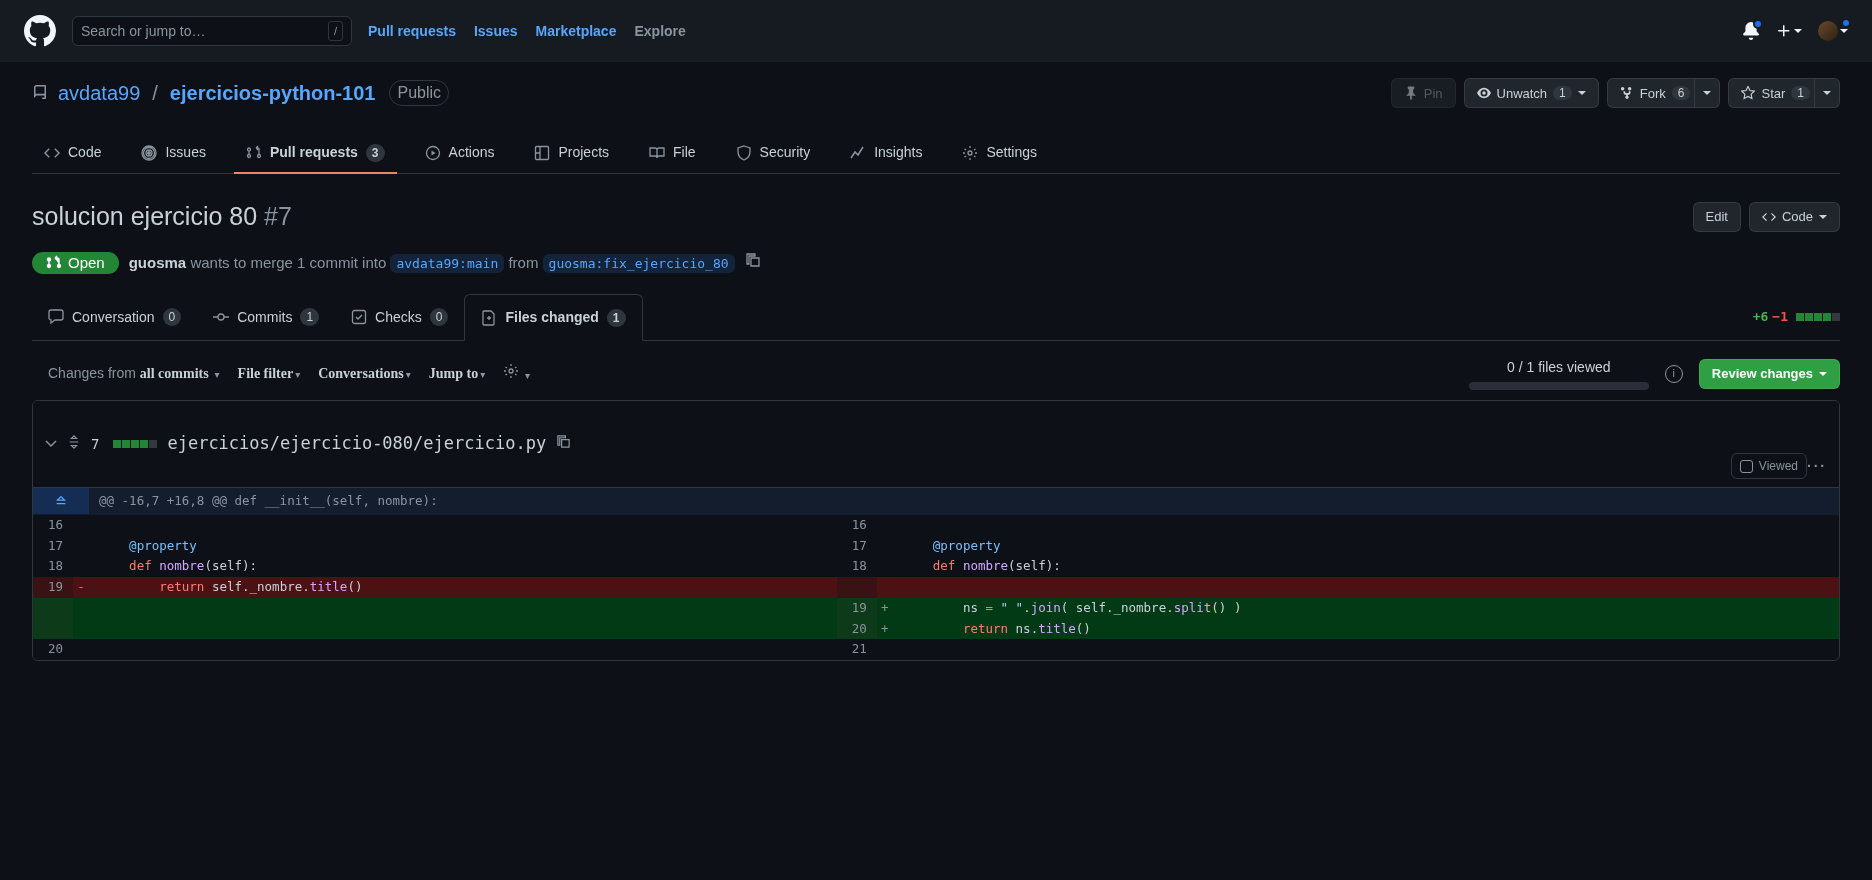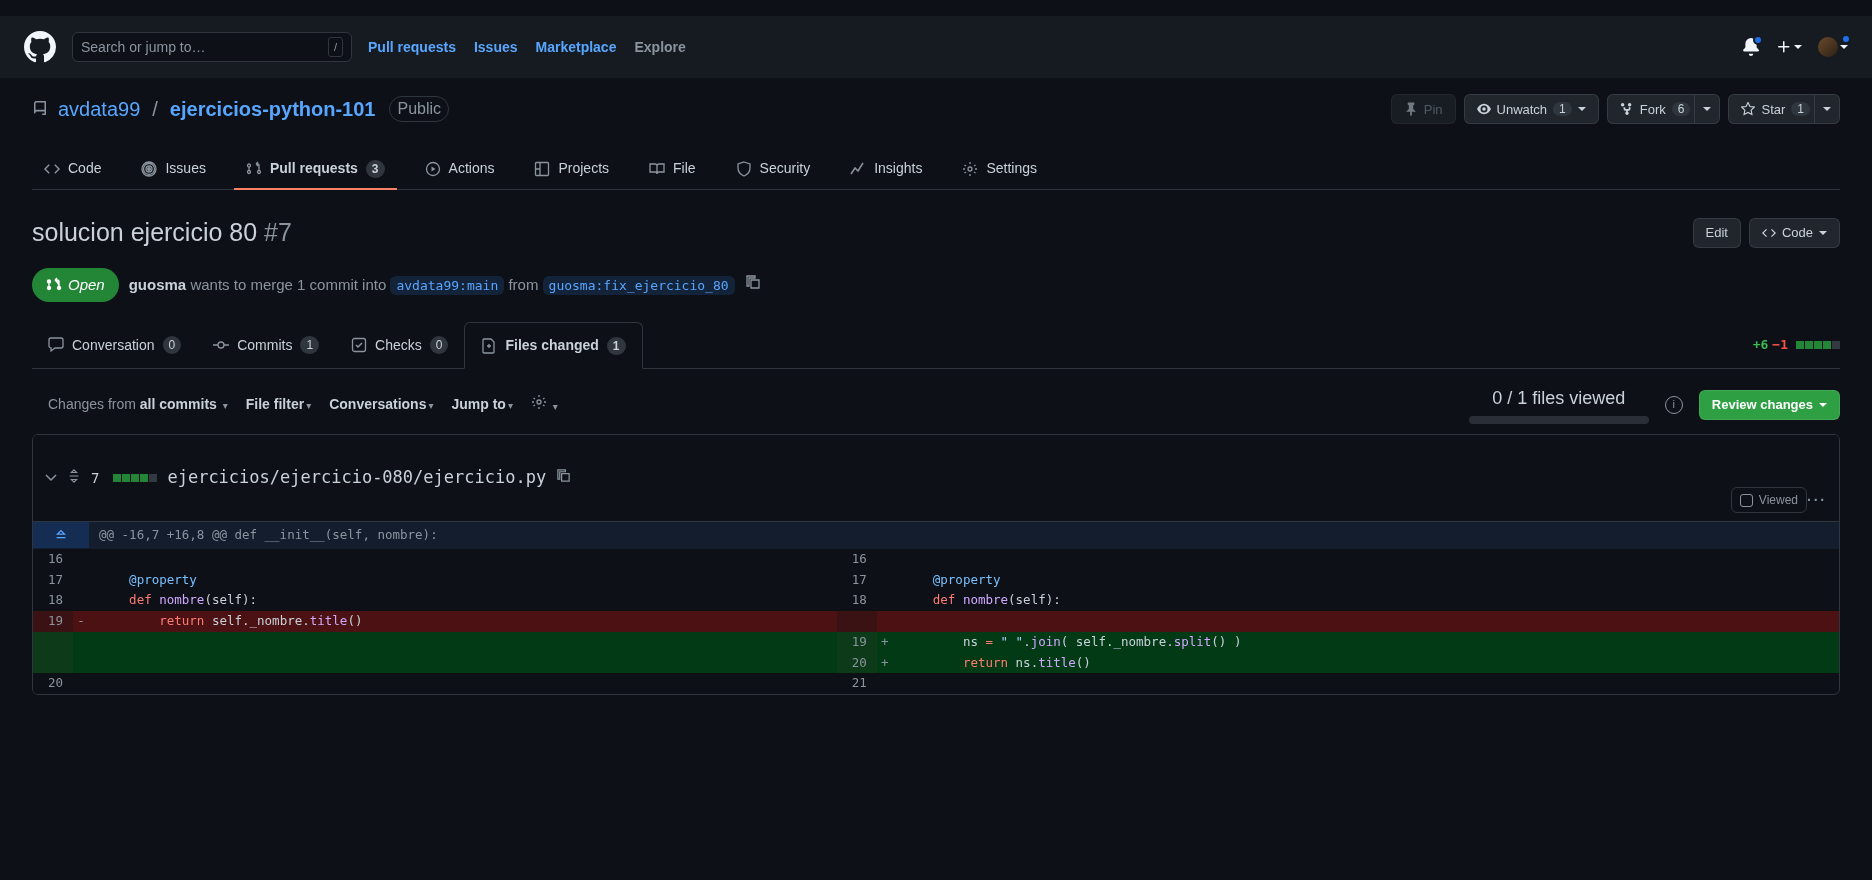--- a/index.html
+++ b/index.html
@@ -38,21 +38,20 @@
   a { color: var(--link); text-decoration: none; }
 
   
   .gh-header {
     display: flex;
     align-items: center;
     height: 62px;
     padding: 8px 24px;
     background: var(--bg1);
     gap: 16px;
-    margin-top: 16px;
   }
   .gh-header .logo { color: #f0f6fc; display:flex; }
   .gh-header .logo svg { width: 32px; height: 32px; }
   .search-wrap {
     display: flex; align-items: center;
     background: var(--bg0);
     border: 1px solid var(--border);
     border-radius: 6px;
     height: 30px;
     width: 280px;
@@ -176,23 +175,22 @@
     display:flex; align-items:center; gap:10px;
     margin-top: 8px; margin-bottom: 20px;
     color: var(--text1);
     font-size: 15px;
   }
   .state-open {
     display:flex; align-items:center; gap:6px;
     background: var(--open-green);
     color: #fff;
     border-radius: 2em;
-    padding: 6px 14px;
+    padding: 0 14px;
     font-weight:500;
-    font-style:italic;
   }
   .branch-label {
     font-family: ui-monospace, SFMono-Regular, Menlo, monospace;
     background: rgba(56,139,253,0.15);
     color: var(--link);
     border-radius: 6px;
     padding: 2px 6px;
     font-size: 13px;
   }
   .author { color: var(--text0); font-weight:600; }
@@ -231,21 +229,21 @@
   .sq.g { background:#238636; }
   .sq.n { background: rgba(110,118,129,0.4); }
 
   
   .diff-toolbar {
     display:flex; align-items:center; gap:18px;
     padding: 16px 0 10px 16px;
     color: var(--text1);
     font-size: 14px;
   }
-  .diff-toolbar .strong { color: var(--text0); font-weight:600; }
+  .diff-toolbar .strong { color: var(--text0); font-weight:600;font-family:Liberation Serif, serif; }
   .diff-toolbar .mini-caret { font-size:10px; margin-left:2px; }
   .toolbar-right {
     margin-left:auto;
     display:flex; align-items:center; gap:16px;
   }
   .progress-wrap { display:flex; flex-direction:column; align-items:center; gap:4px; }
   .progress-bar { width:180px; height:8px; border-radius:4px; background: rgba(110,118,129,0.3); position:relative; overflow:hidden;}
   .progress-bar .fill { position:absolute; left:0; top:0; bottom:0; width:0%; background:#1f6feb;}
   .btn.primary { background: var(--green2); border-color: rgba(240,246,252,0.1); color:#fff; font-weight:600;}
 
@@ -590,21 +588,21 @@
     <span style="color:var(--text1)">
       <svg width="16" height="16" viewBox="0 0 16 16">
           <circle cx="8" cy="8" r="2" fill="none" stroke="currentColor" stroke-width="1.3"></circle>
           <path d="M8 1v2M8 13v2M2.5 4l1.5 1M12 11l1.5 1M1 8h2M13 8h2M2.5 12L4 11M12 5l1.5-1" stroke="currentColor" stroke-width="1.3"></path>
         </svg>
       <span class="mini-caret">▾</span>
     </span>
 
     <div class="toolbar-right">
       <div class="progress-wrap">
-        <span style="color:var(--text0);font-size:18px;">0 / 1 files viewed</span>
+        <span style="color:var(--text0);font-size:14px;">0 / 1 files viewed</span>
         <div class="progress-bar">
             <div class="fill"></div>
           </div>
       </div>
       <span class="info-circle">i</span>
       <button class="btn primary">
         <span>Review changes</span>
         <svg width="8" height="8" viewBox="0 0 8 8">
             <path fill="#fff" d="M0 2l4 4 4-4z"></path>
           </svg>

